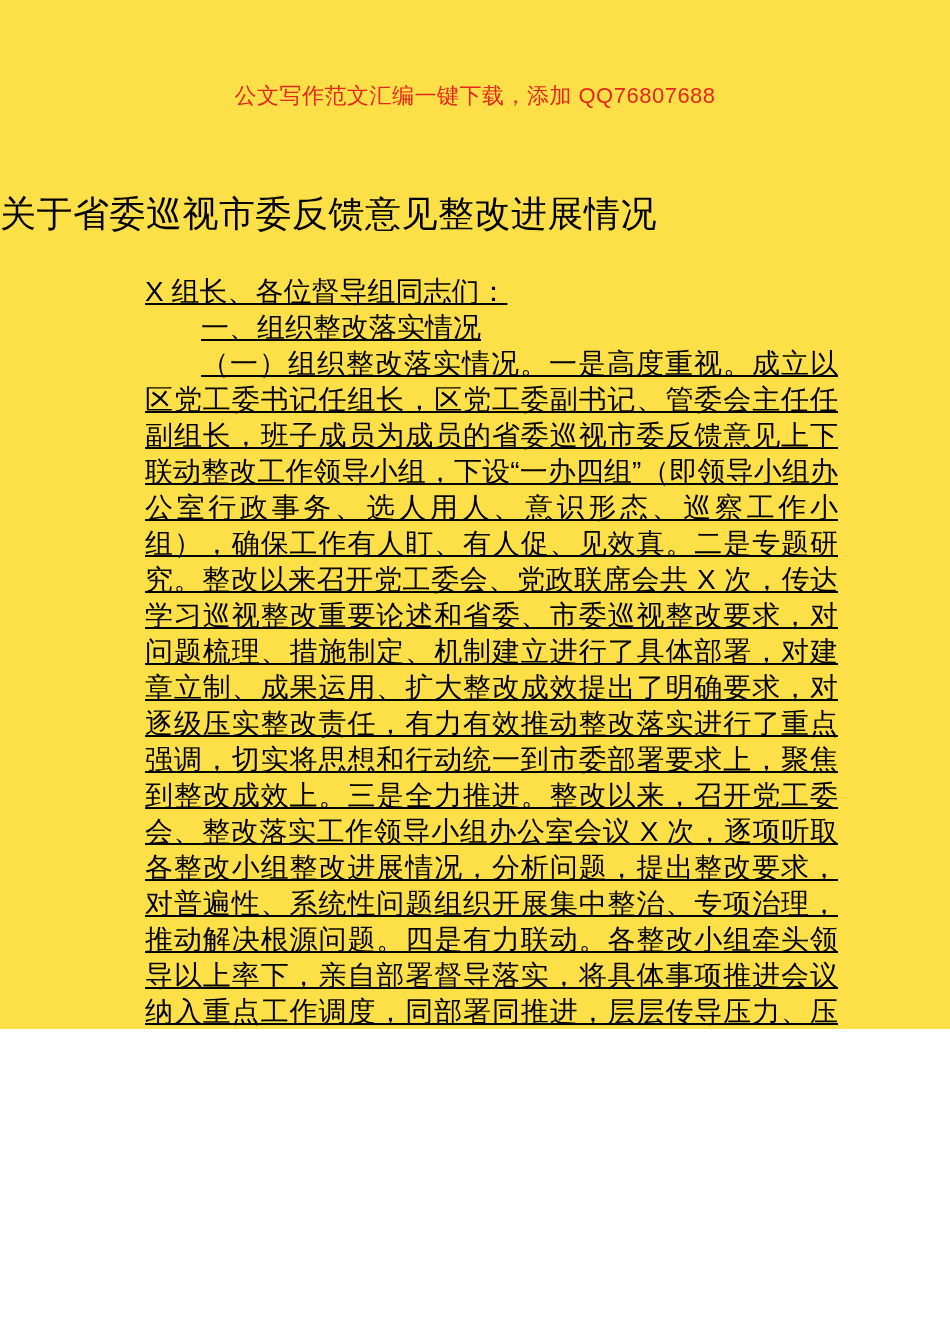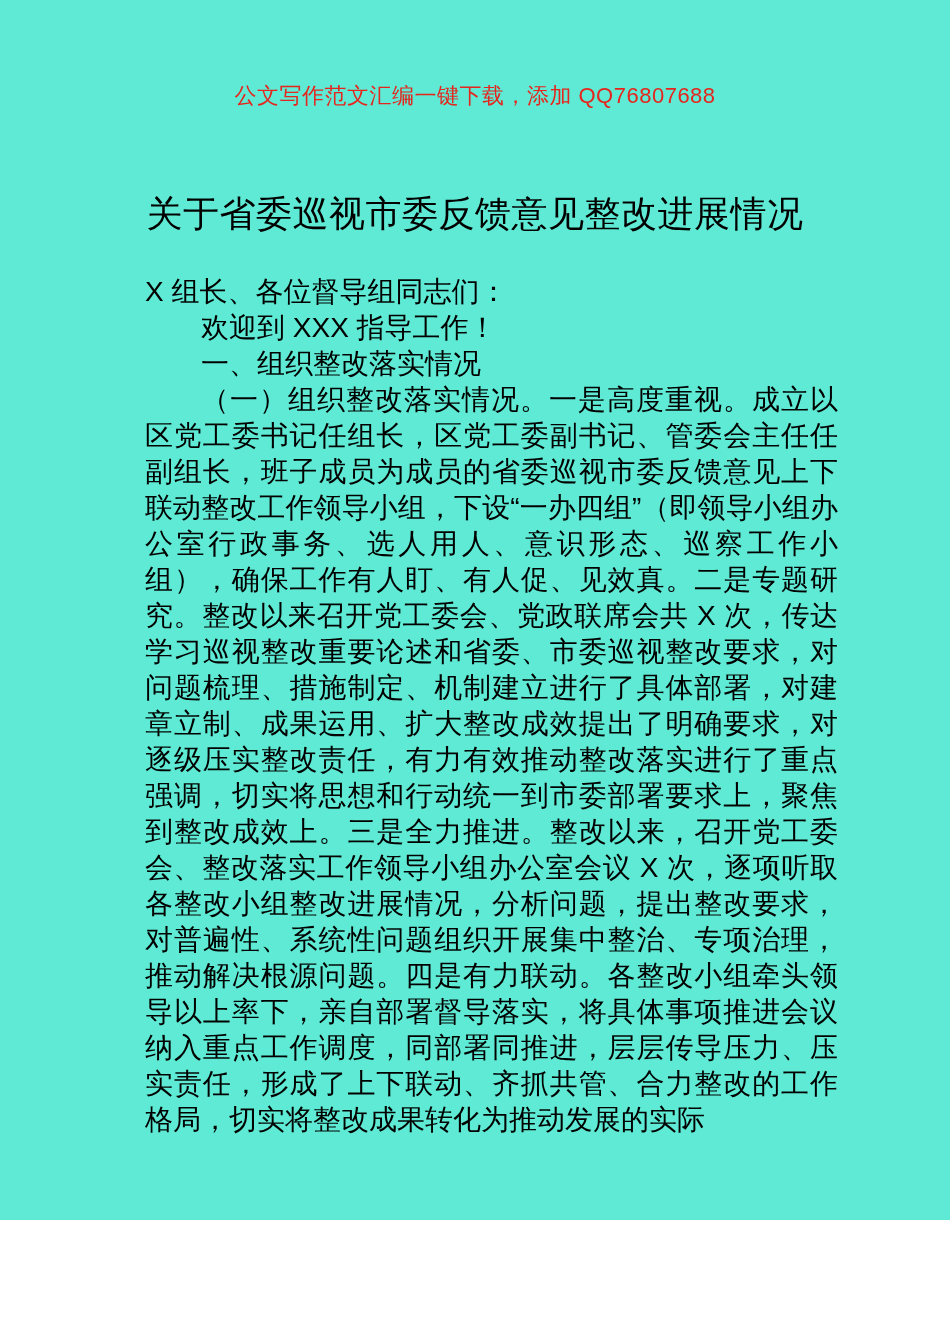--- a/index.html
+++ b/index.html
@@ -3,55 +3,55 @@
 <meta charset="utf-8">
 <style>
   html, body {
     margin: 0;
     padding: 0;
     background: #ffffff;
   }
   .page {
     position: relative;
     width: 950px;
-    height: 1220px;
-    background: #5eead4;
+    height: 1029px;
+    background: #fde047;
     color: #000000;
     font-family: "Liberation Sans", sans-serif;
     overflow: hidden;
     box-sizing: border-box;
   }
   .promo {
     padding-top: 84px;
     text-align: center;
     font-size: 22px;
     line-height: 24px;
     color: #e5261e;
     letter-spacing: 0.5px;
     white-space: nowrap;
   }
   .doc-title {
     margin-top: 72px;
-    text-align: center;
     font-size: 36px;
     line-height: 68px;
     font-weight: normal;
     color: #000000;
   }
   .doc-title .title-line {
     display: block;
     letter-spacing: 0.5px;
   }
   .doc-body {
     margin: 26px 112px 0 145px;
     font-size: 28px;
     line-height: 36px;
     text-align: justify;
     text-justify: inter-ideograph;
     color: #000000;
+    text-decoration: underline;
   }
   .doc-body p {
     margin: 0;
     padding: 0;
   }
   .doc-body p.indent {
     text-indent: 2em;
   }
 </style>
 </head>
@@ -60,18 +60,17 @@
 <div class="page">
 
   <div class="promo">公文写作范文汇编一键下载，添加 QQ76807688</div>
 
   <h1 class="doc-title">
     <span class="title-line">关于省委巡视市委反馈意见整改进展情况</span>
   </h1>
 
   <div class="doc-body">
     <p>X 组长、各位督导组同志们：</p>
-    <p class="indent">欢迎到 XXX 指导工作！</p>
     <p class="indent">一、组织整改落实情况</p>
     <p class="indent">（一）组织整改落实情况。一是高度重视。成立以区党工委书记任组长，区党工委副书记、管委会主任任副组长，班子成员为成员的省委巡视市委反馈意见上下联动整改工作领导小组，下设“一办四组”（即领导小组办公室行政事务、选人用人、意识形态、巡察工作小组），确保工作有人盯、有人促、见效真。二是专题研究。整改以来召开党工委会、党政联席会共 X 次，传达学习巡视整改重要论述和省委、市委巡视整改要求，对问题梳理、措施制定、机制建立进行了具体部署，对建章立制、成果运用、扩大整改成效提出了明确要求，对逐级压实整改责任，有力有效推动整改落实进行了重点强调，切实将思想和行动统一到市委部署要求上，聚焦到整改成效上。三是全力推进。整改以来，召开党工委会、整改落实工作领导小组办公室会议 X 次，逐项听取各整改小组整改进展情况，分析问题，提出整改要求，对普遍性、系统性问题组织开展集中整治、专项治理，推动解决根源问题。四是有力联动。各整改小组牵头领导以上率下，亲自部署督导落实，将具体事项推进会议纳入重点工作调度，同部署同推进，层层传导压力、压实责任，形成了上下联动、齐抓共管、合力整改的工作格局，切实将整改成果转化为推动发展的实际</p>
   </div>
 
 </div>
 
 </body></html>

